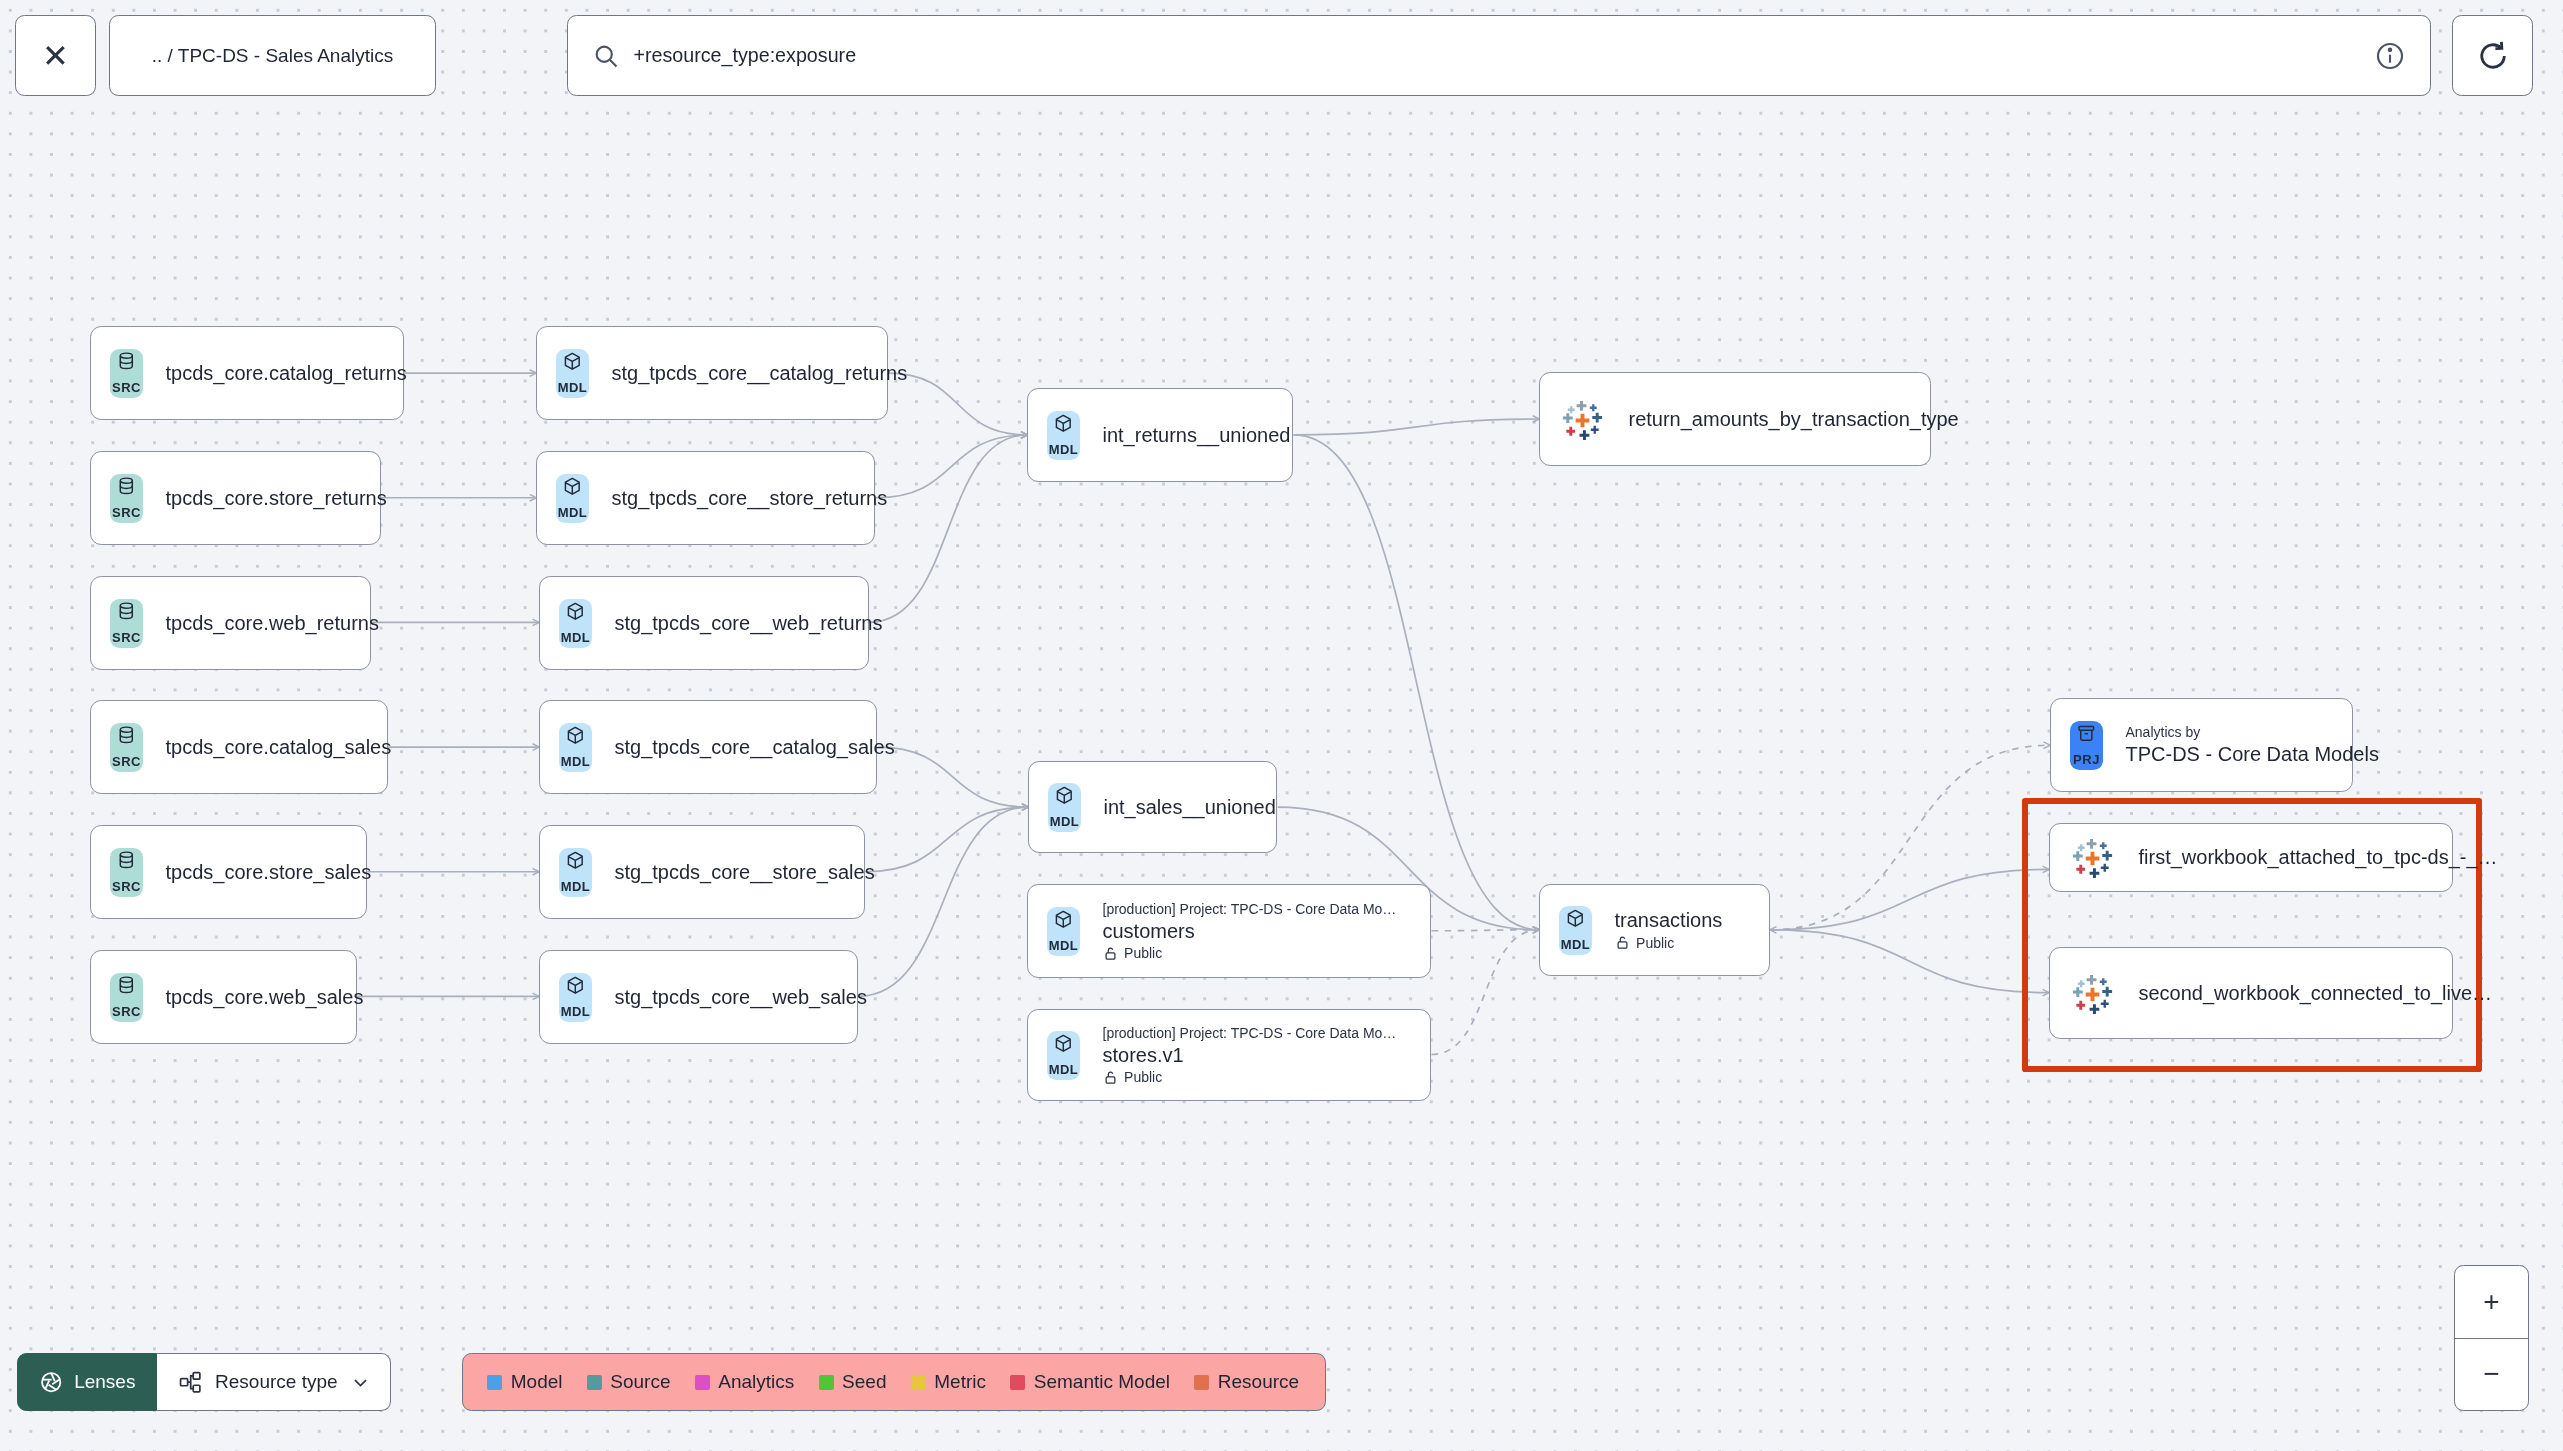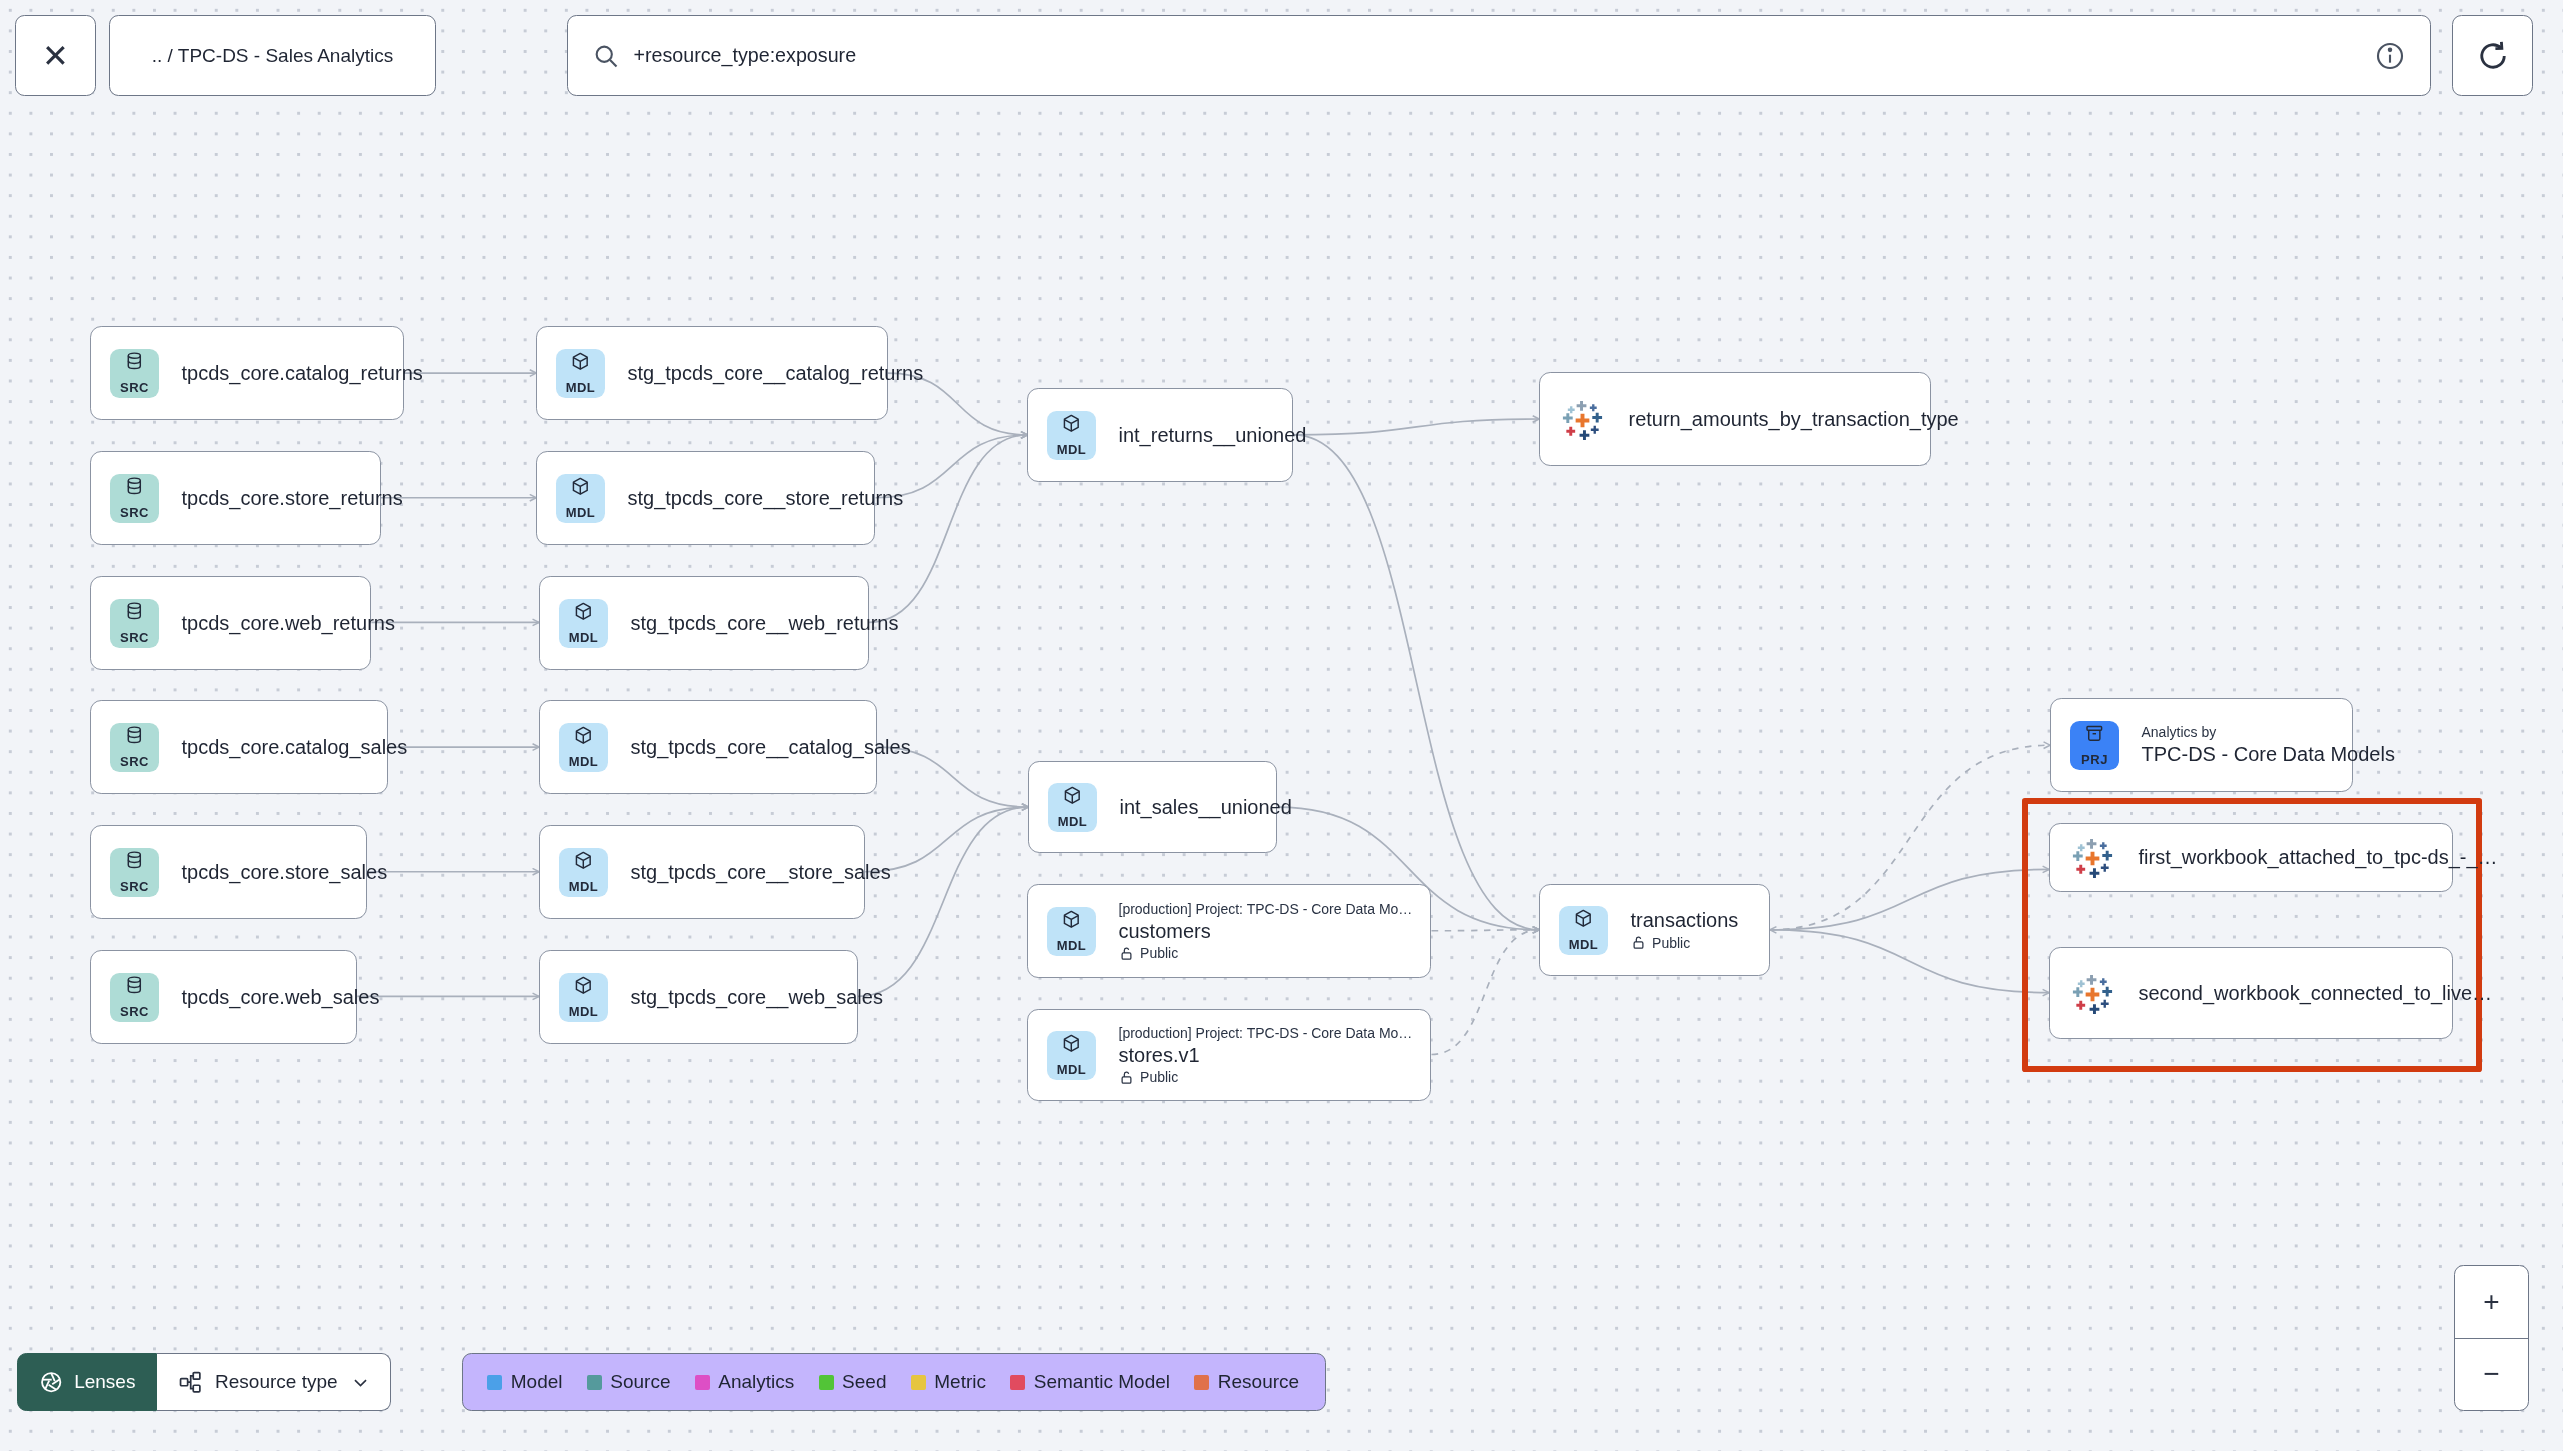--- a/index.html
+++ b/index.html
@@ -22,21 +22,21 @@
     font-family:"Liberation Sans",sans-serif;
   }
   #refresh-btn{left:2452px;top:15px;width:81px;height:81px;}
   svg.ic{display:block;}
   
   .node{
     position:absolute;background:#fff;border:1.9px solid #8b93a2;border-radius:11.2px;
     display:flex;align-items:center;box-sizing:border-box;padding:0 17px 0 19px;gap:22.5px;cursor:pointer;
   }
   .chip{
-    width:49px;height:49px;border-radius:9.4px;flex:0 0 auto;
+    width:33px;height:49px;border-radius:9.4px;flex:0 0 auto;
     display:flex;flex-direction:column;align-items:center;justify-content:center;gap:9px;
   }
   .chip .badge{font-size:13px;font-weight:bold;color:#222a3a;letter-spacing:0.5px;}
   .nlines{display:flex;flex-direction:column;justify-content:center;gap:2.8px;min-width:0;}
   .ntitle{font-size:20px;color:#1f2533;white-space:nowrap;}
   .nsub{font-size:14px;color:#2a3344;white-space:nowrap;}
   .nmeta{font-size:14px;color:#2a3344;display:flex;align-items:center;gap:6.6px;}
   .tbl{flex:0 0 auto;}
   #edges{position:absolute;left:0;top:0;z-index:0;}
   #nodes{position:absolute;left:0;top:0;width:100%;height:100%;z-index:2;}
@@ -48,21 +48,21 @@
   }
   #lenses-btn{
     background:#2d5e54;color:#fff;border-radius:9.4px 0 0 9.4px;display:flex;align-items:center;
     gap:11.2px;padding:0 20.6px;font-size:19px;cursor:pointer;border:1.9px solid #2d5e54;
   }
   #rtype-btn{
     background:#fff;border:1.9px solid #6d7687;border-left:none;border-radius:0 9.4px 9.4px 0;
     display:flex;align-items:center;gap:13px;padding:0 20.6px;font-size:19px;cursor:pointer;
   }
   #legend{
-    position:absolute;left:462px;top:1353px;width:864px;height:58px;background:#c4b5fd;
+    position:absolute;left:462px;top:1353px;width:864px;height:58px;background:#fca5a5;
     border:1.9px solid #6d7687;border-radius:9.4px;display:flex;align-items:center;
     padding:0 24.4px;gap:24.4px;box-sizing:border-box;z-index:3;font-size:19px;
   }
   .leg-item{display:flex;align-items:center;gap:8.4px;}
   .leg-chip{width:15px;height:15px;border-radius:1.9px;display:inline-block;}
   #zoom-panel{
     position:absolute;left:2454px;top:1265px;width:75px;height:146px;background:#fff;
     border:1.9px solid #6d7687;border-radius:9.4px;box-sizing:border-box;z-index:3;
     display:flex;flex-direction:column;
   }

